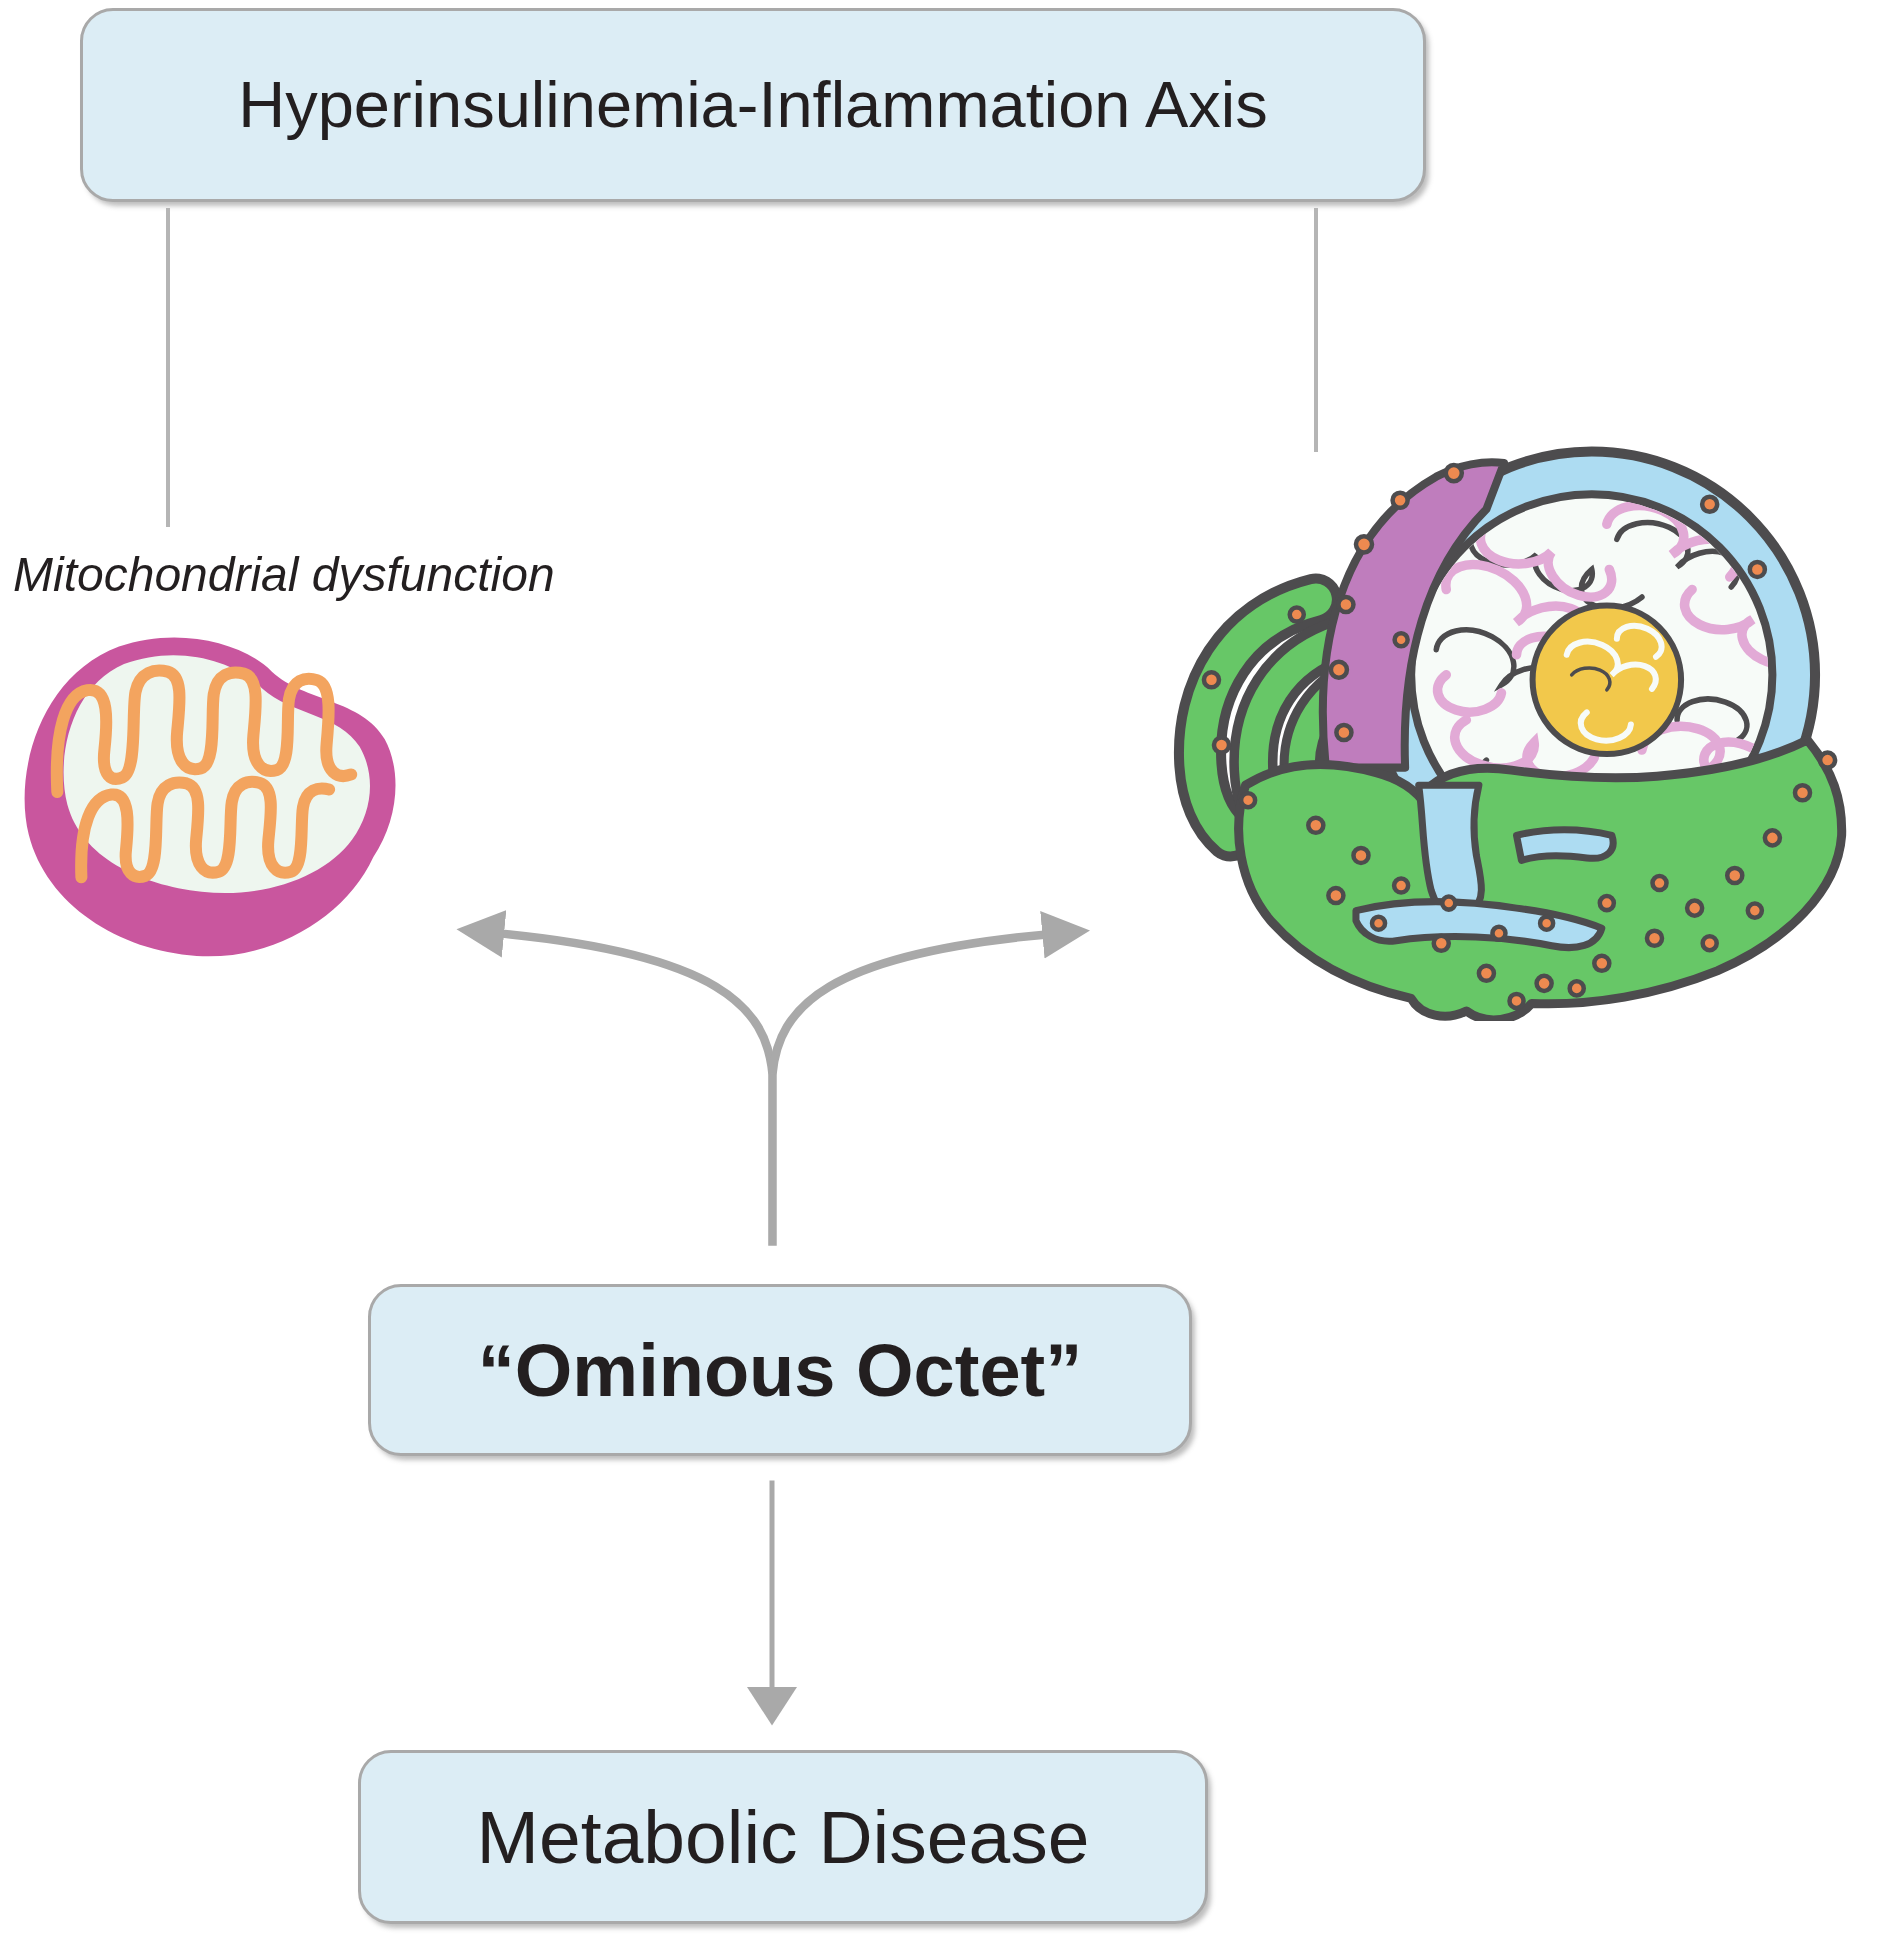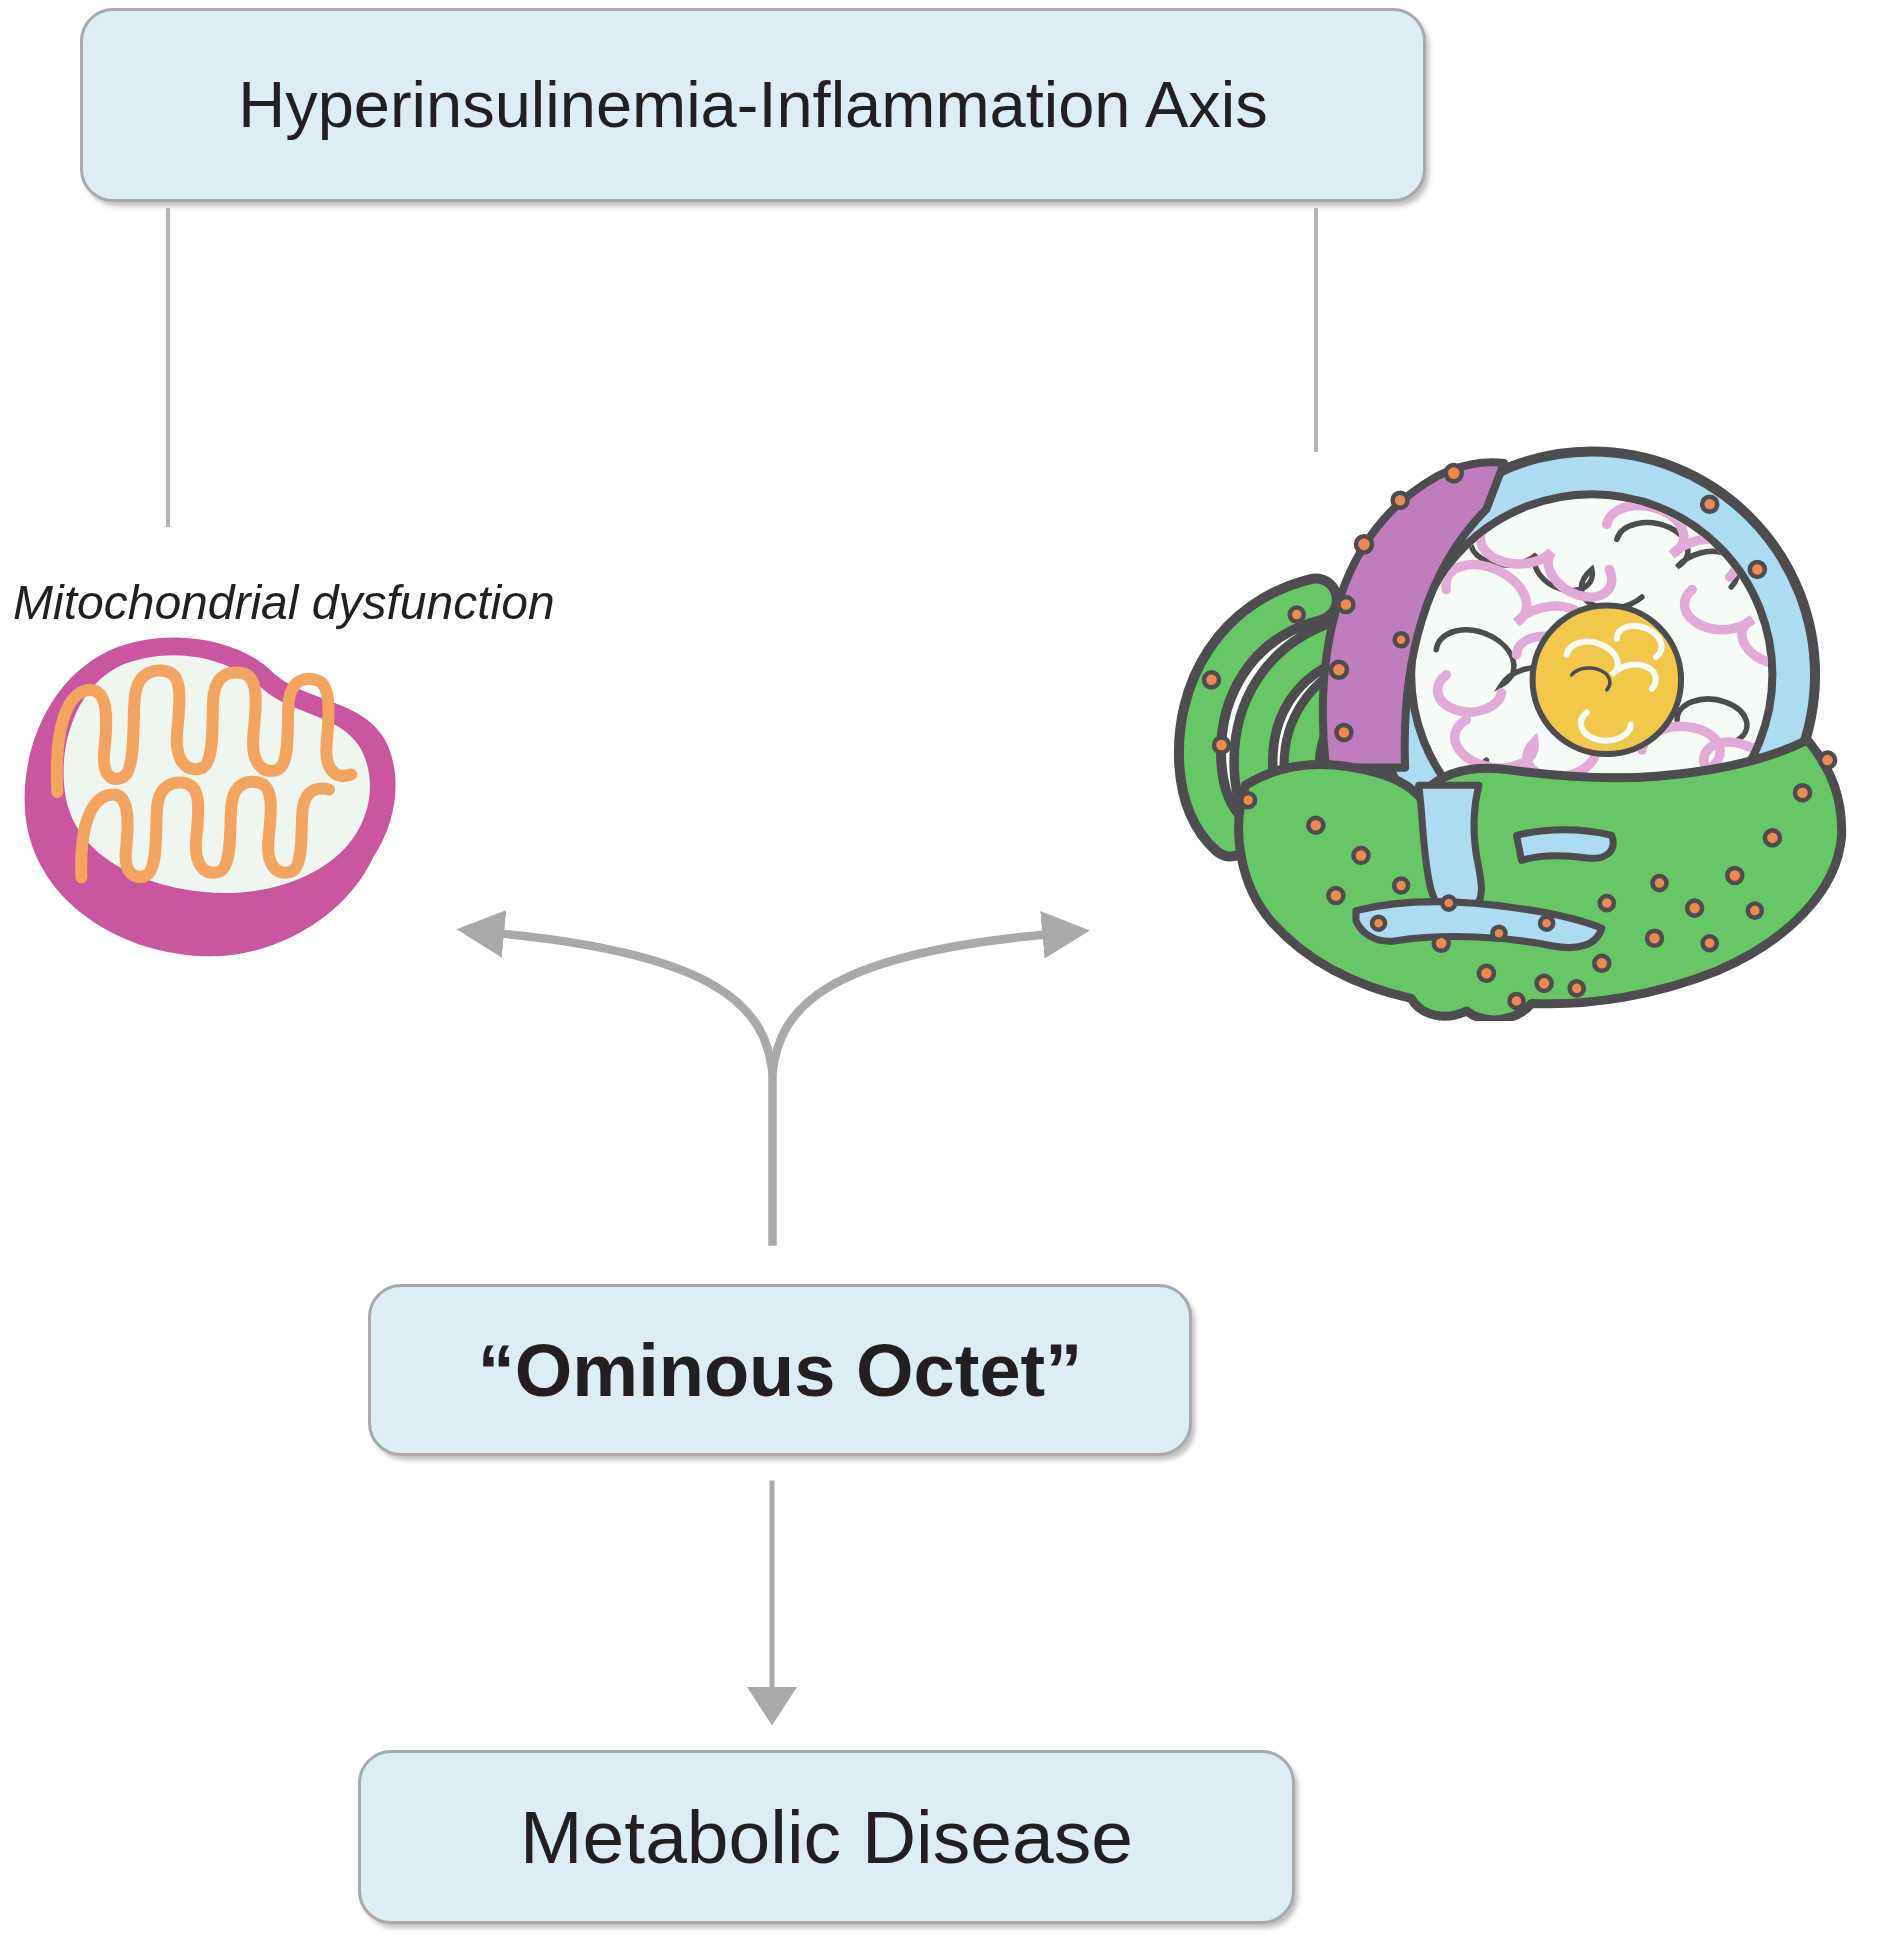--- a/index.html
+++ b/index.html
@@ -10,25 +10,25 @@
   .box{
     position:absolute;display:flex;align-items:center;justify-content:center;
     background:var(--c-box_fill,#dcedf5);
     border:3.5px solid var(--c-box_border,#a9a9a9);
     border-radius:33px;
     box-shadow:4px 5px 5px -1.5px rgba(110,110,110,.45);
     box-sizing:border-box;text-align:center;
   }
   .box-top{left:80px;top:7.5px;width:1346px;height:194px;font-size:65px;}
   .box-center{left:368px;top:1284px;width:824px;height:172px;font-size:74px;font-weight:bold;}
-  .box-bottom{left:358px;top:1750px;width:937px;height:174px;font-size:75px;}
+  .box-bottom{left:358px;top:1750px;width:850px;height:174px;font-size:75px;}
   .organelle-label{
     position:absolute;font-style:italic;font-size:48px;white-space:nowrap;
   }
-  .label-mito{left:13px;top:547px;margin-top:28px;}
+  .label-mito{left:13px;top:547px;}
   .label-er{left:1225px;top:1035px;}
   .connector{
     position:absolute;width:4px;background:var(--c-connector,#b5b5b5);
   }
   .connector-left{left:166px;top:208px;height:319px;}
   .connector-right{left:1314px;top:208px;height:244px;}
   .abs{position:absolute;}
 </style>
 </head>
 <body>

